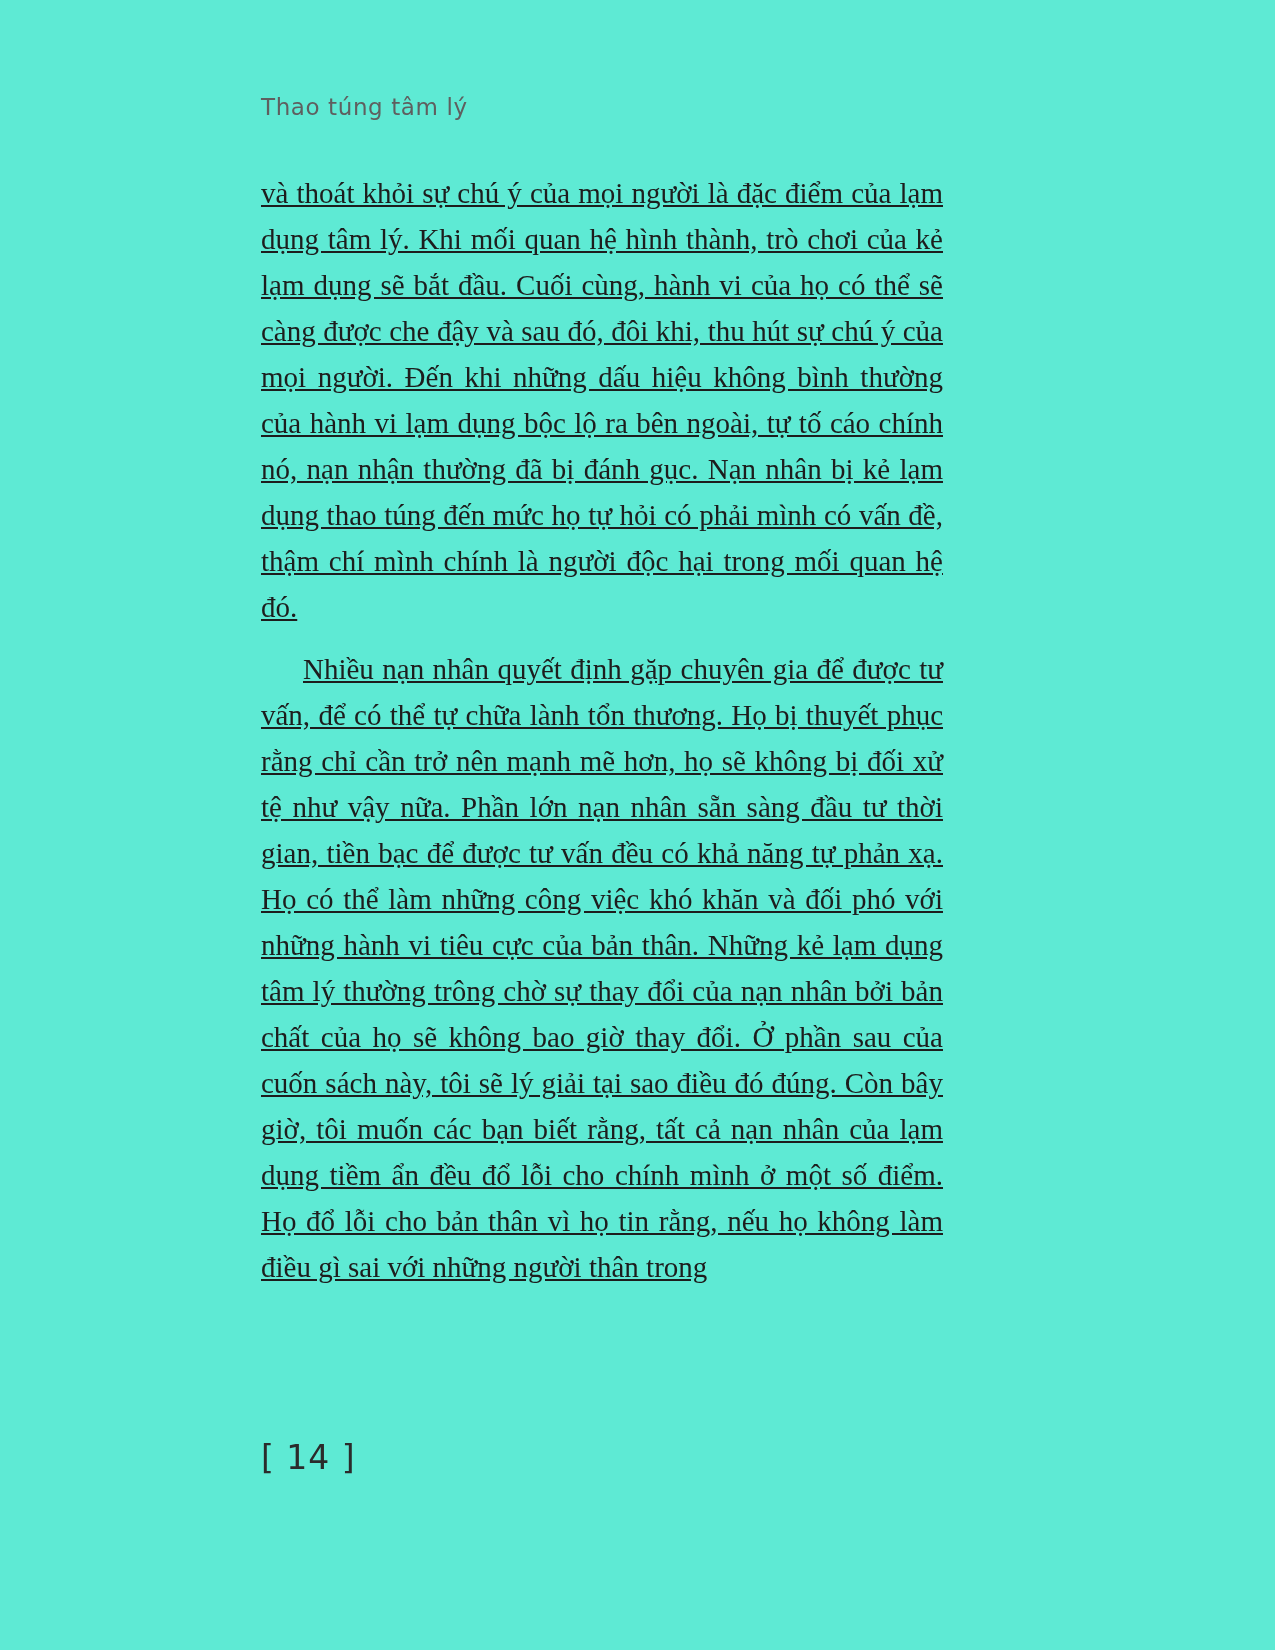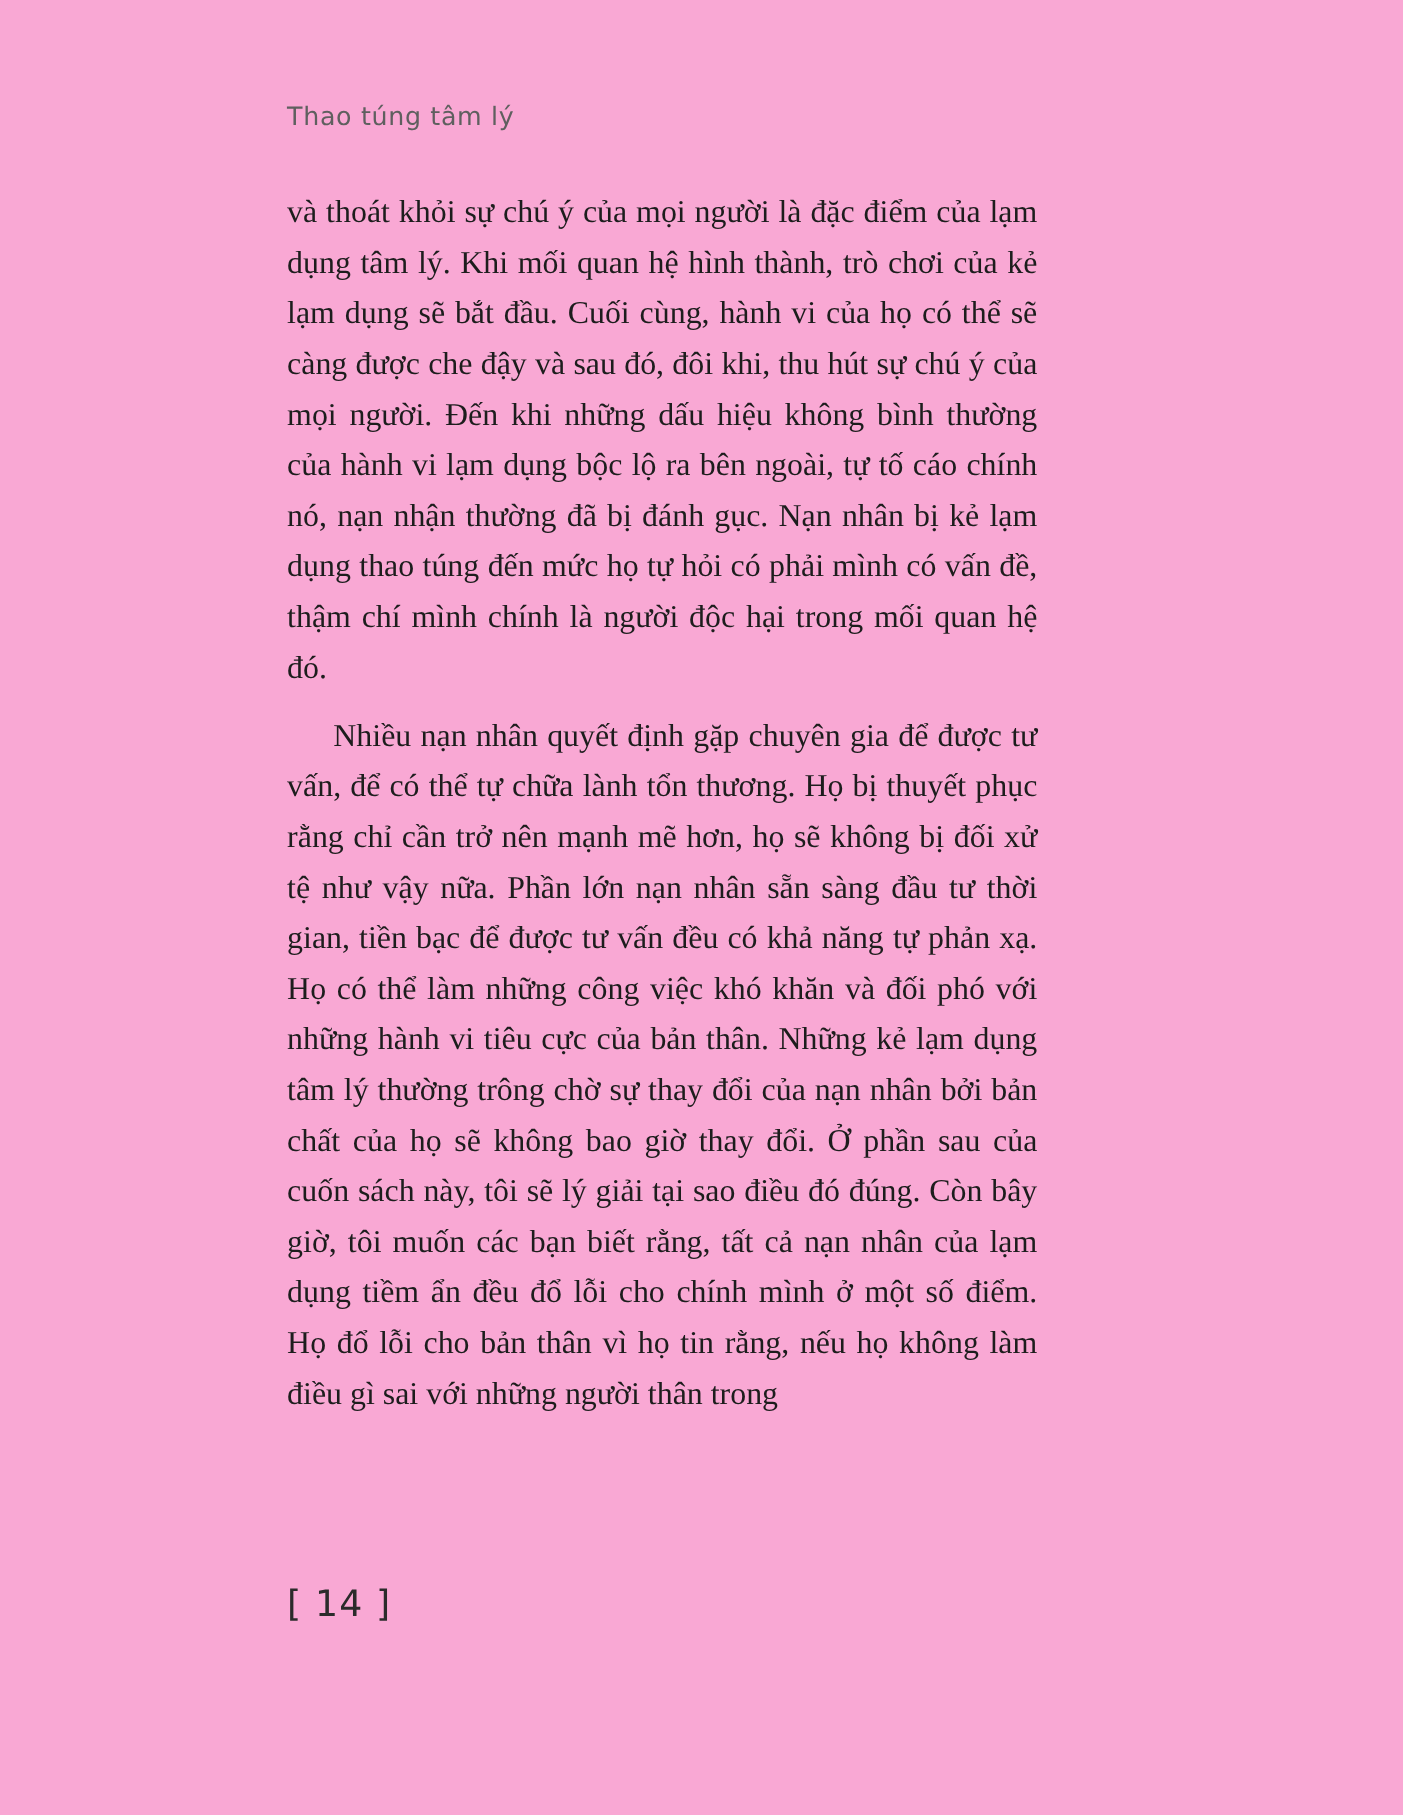--- a/index.html
+++ b/index.html
@@ -4,21 +4,21 @@
 <style>
   html, body {
     margin: 0;
     padding: 0;
     background: #ffffff;
   }
   .page {
     position: relative;
     width: 1275px;
     height: 1650px;
-    background: #f9a8d4;
+    background: #5eead4;
     overflow: hidden;
     font-family: "Liberation Serif", serif;
   }
   .running-header {
     position: absolute;
     left: 261px;
     top: 94px;
     font-family: "DejaVu Sans", sans-serif;
     font-size: 23px;
     font-weight: 400;
@@ -28,20 +28,21 @@
   .body-text {
     position: absolute;
     left: 261px;
     top: 170px;
     width: 682px;
     color: #1d1d1d;
     font-family: "Liberation Serif", serif;
     font-size: 29px;
     line-height: 46px;
     text-align: justify;
+    text-decoration: underline;
   }
   .body-text p {
     margin: 0;
   }
   .body-text p + p {
     margin-top: 16px;
     text-indent: 42px;
   }
   .page-number {
     position: absolute;

